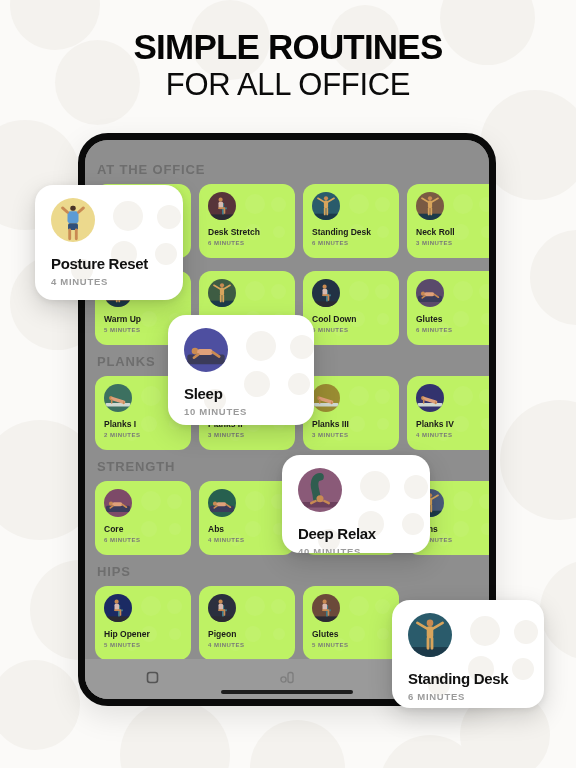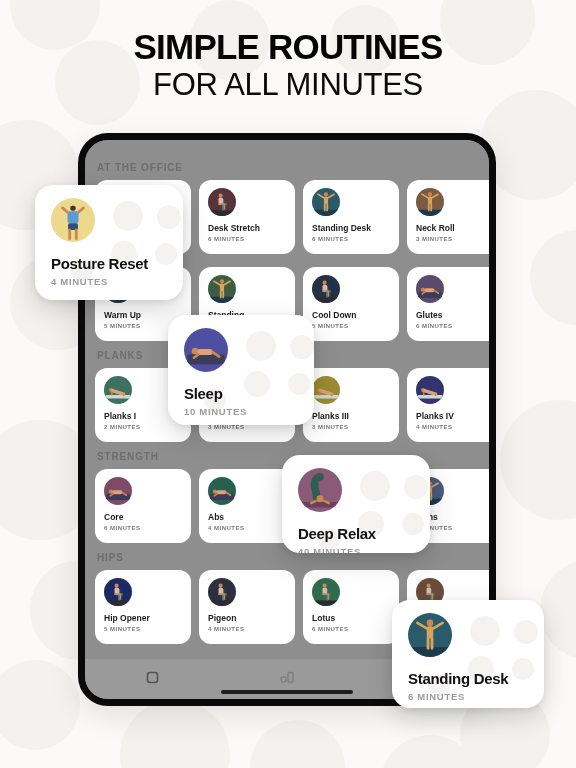--- a/index.html
+++ b/index.html
@@ -65,40 +65,40 @@
     box-shadow: 0 10px 30px rgba(0,0,0,0.10);
   }
   #screen {
     position: absolute;
     inset: 0;
     background: #8e8e8e;
     overflow: hidden;
   }
 
   .section-label {
-    font-size: 10px;
+    font-size: 13px;
     font-weight: 700;
     letter-spacing: 0.85px;
     color: #6e6e6e;
     margin: 0 0 7px 12px;
   }
   .section { margin-bottom: 9px; }
   .section:first-child { margin-top: 22px; }
 
   .row {
     display: flex;
     gap: 8px;
     padding-left: 10px;
   }
 
   .card {
     flex: 0 0 auto;
     width: 96px;
     height: 74px;
-    background: #ffffff;
+    background: #bef264;
     border-radius: 12px;
     position: relative;
     overflow: hidden;
     padding: 8px 0 0 9px;
   }
   .card .dots {
     position: absolute;
     inset: 0;
     pointer-events: none;
   }
@@ -225,21 +225,21 @@
     <div class="blob" style="left: 250px; top: 720px; width: 95px; height: 95px;"></div>
     <div class="blob" style="left: 380px; top: 735px; width: 100px; height: 100px;"></div>
     <div class="blob" style="left: 190px; top: 0px; width: 80px; height: 80px;"></div>
     <div class="blob" style="left: 330px; top: 5px; width: 70px; height: 70px;"></div>
     <div class="blob" style="left: 10px; top: -40px; width: 90px; height: 90px;"></div>
     <div class="blob" style="left: 440px; top: -30px; width: 95px; height: 95px;"></div>
   </div>
 
 <div id="headline">
   <div class="line1">SIMPLE ROUTINES</div>
-  <div class="line2">FOR ALL MINUTES</div>
+  <div class="line2">FOR ALL OFFICE</div>
 </div>
 
 <div id="tablet">
   <div id="screen">
     <div id="sections-host">
         <div class="section">
           <div class="section-label">AT THE OFFICE</div>
           <div class="row">
             <div class="card">
               <div class="dots">
@@ -610,41 +610,20 @@
         <rect x="0" y="32" width="40" height="8" fill="#2b2b33"></rect>
         <rect x="20" y="16" width="3" height="16" fill="#3c7a8a"></rect>
         <rect x="16" y="22" width="11" height="2.6" fill="#3c7a8a"></rect>
         <circle cx="18" cy="11" r="3" fill="#c98a52"></circle>
         <rect x="15" y="14" width="6.5" height="9" rx="2" fill="#d8b9b0"></rect>
         <path d="M15.5 23h8M23.5 23v7" stroke="#c98a52" stroke-width="2.4" stroke-linecap="round"></path>
       </svg>
               </div>
               <div class="ctitle">Pigeon</div>
               <div class="cdur">4 MINUTES</div>
-            </div>
-            <div class="card">
-              <div class="dots">
-                <div class="dot" style="left: 46px; top: 10px; width: 20px; height: 20px;"></div>
-                <div class="dot" style="left: 72px; top: 13px; width: 15px; height: 15px;"></div>
-                <div class="dot" style="left: 46px; top: 40px; width: 16px; height: 16px;"></div>
-                <div class="dot" style="left: 74px; top: 42px; width: 12px; height: 12px;"></div>
-                <div class="dot" style="left: 30px; top: 52px; width: 13px; height: 13px;"></div>
-              </div>
-              <div class="avatar" style="background: rgb(47, 107, 76);">
-                <svg class="fig" viewBox="0 0 40 40">
-        <rect x="0" y="32" width="40" height="8" fill="#2b2b33"></rect>
-        <rect x="20" y="16" width="3" height="16" fill="#3c7a8a"></rect>
-        <rect x="16" y="22" width="11" height="2.6" fill="#3c7a8a"></rect>
-        <circle cx="18" cy="11" r="3" fill="#c98a52"></circle>
-        <rect x="15" y="14" width="6.5" height="9" rx="2" fill="#d8b9b0"></rect>
-        <path d="M15.5 23h8M23.5 23v7" stroke="#c98a52" stroke-width="2.4" stroke-linecap="round"></path>
-      </svg>
-              </div>
-              <div class="ctitle">Lotus</div>
-              <div class="cdur">6 MINUTES</div>
             </div>
             <div class="card">
               <div class="dots">
                 <div class="dot" style="left: 46px; top: 10px; width: 20px; height: 20px;"></div>
                 <div class="dot" style="left: 72px; top: 13px; width: 15px; height: 15px;"></div>
                 <div class="dot" style="left: 46px; top: 40px; width: 16px; height: 16px;"></div>
                 <div class="dot" style="left: 74px; top: 42px; width: 12px; height: 12px;"></div>
                 <div class="dot" style="left: 30px; top: 52px; width: 13px; height: 13px;"></div>
               </div>
               <div class="avatar" style="background: rgb(107, 74, 58);">

